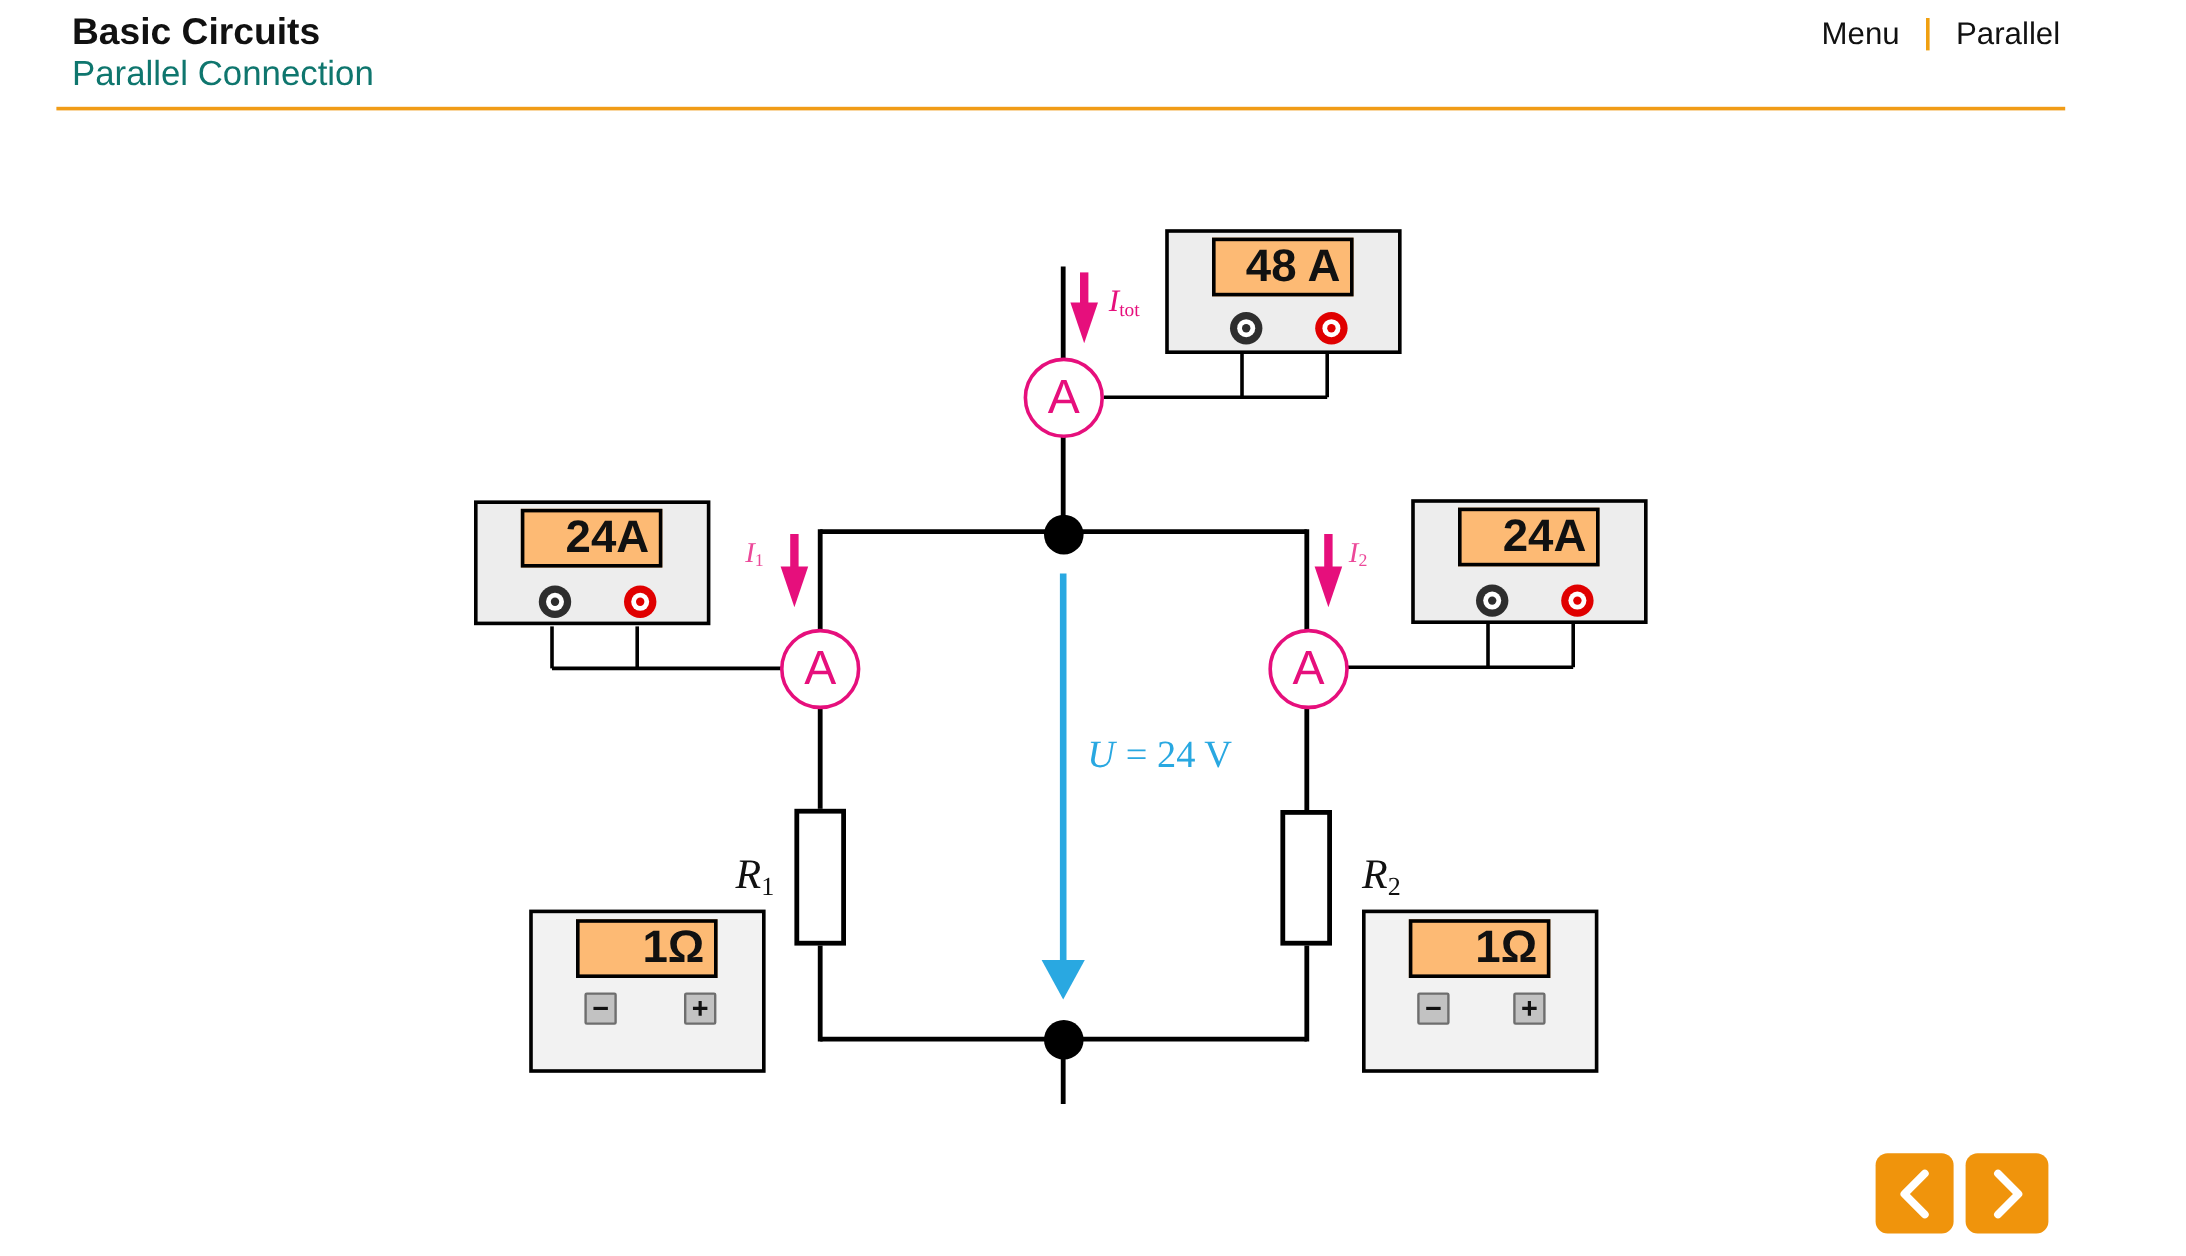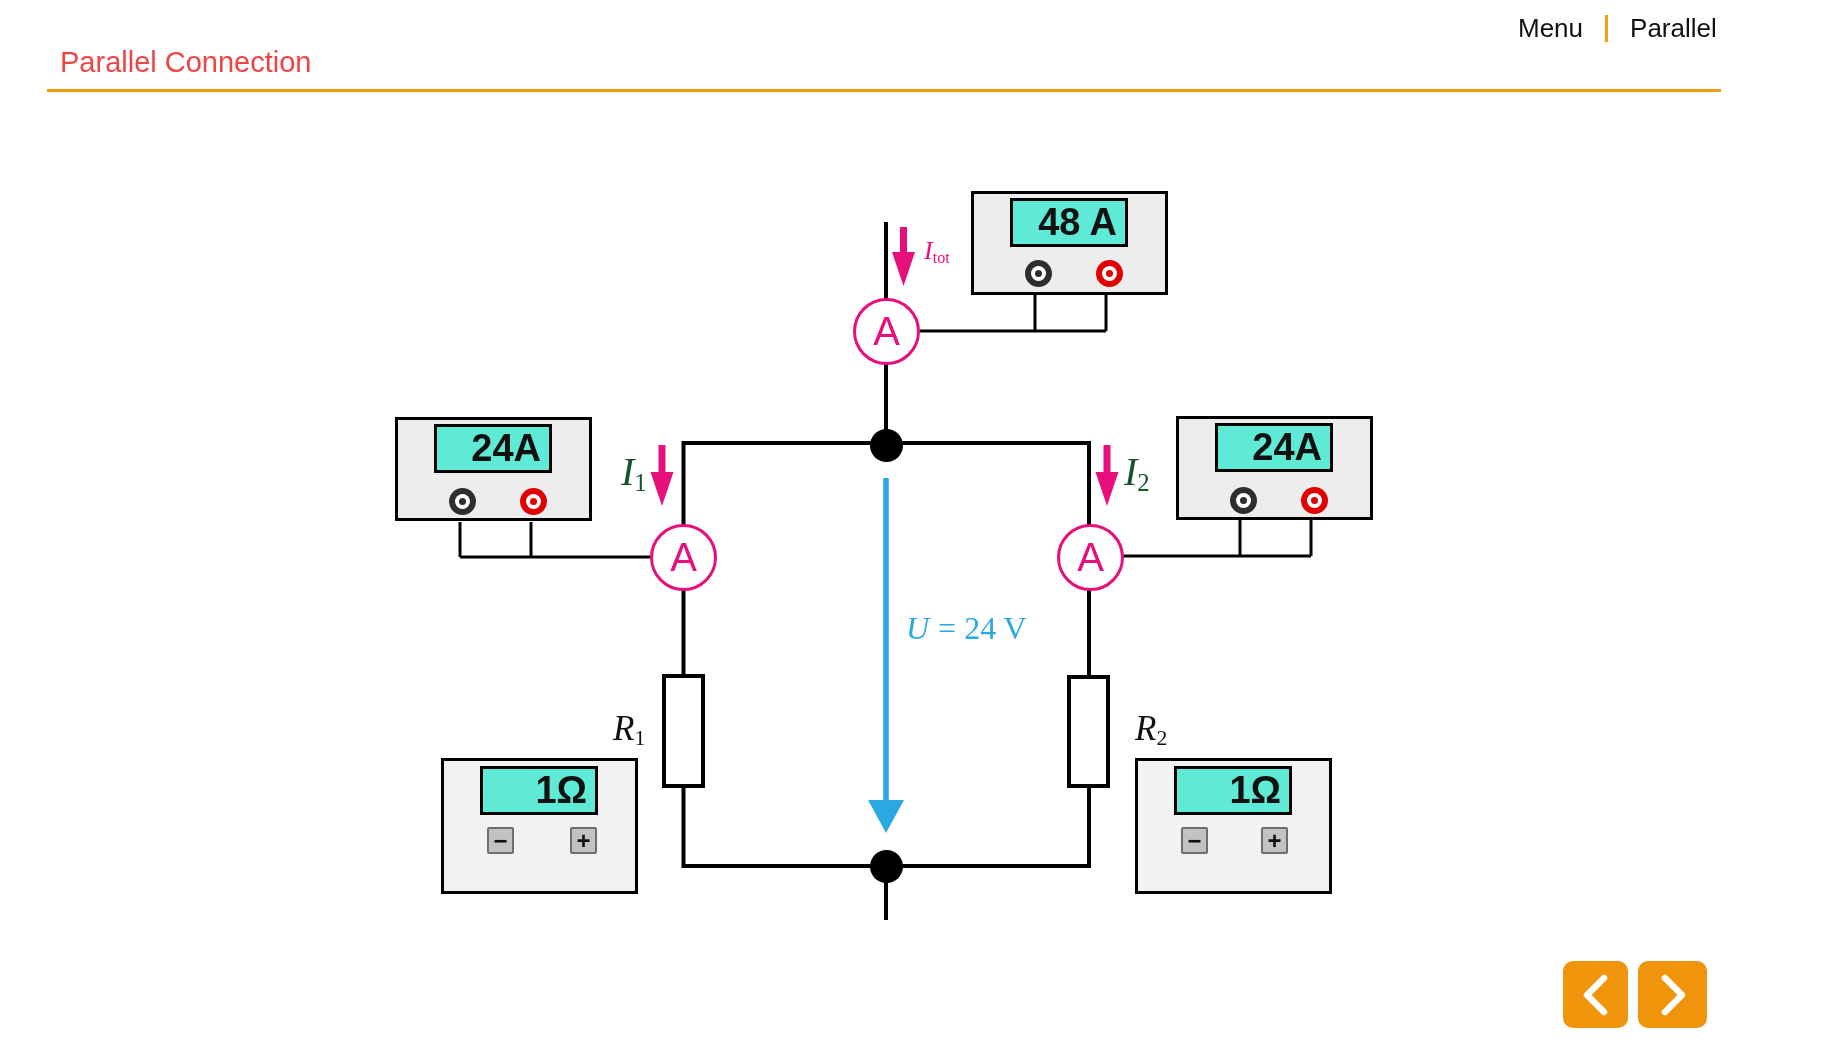--- a/index.html
+++ b/index.html
@@ -1,72 +1,73 @@
 <!DOCTYPE html>
 <html><head>
 <meta charset="utf-8">
 <style>
   html,body{margin:0;padding:0;background:#ffffff;}
   body{font-family:"Liberation Sans", sans-serif; -webkit-font-smoothing:antialiased;}
   .stage{position:relative;width:1822px;height:1047px;background:#fff;overflow:hidden;}
 
   
   .page-title{position:absolute;left:60px;top:8px;font-size:31px;font-weight:bold;color:#111;line-height:1.2;}
-  .page-subtitle{position:absolute;left:60px;top:45px;font-size:29px;font-weight:400;color:#ef4444;line-height:1.2;}
+  .page-subtitle{position:absolute;left:60px;top:45px;font-size:29px;font-weight:400;color:#0f766e;line-height:1.2;}
   .header-rule{position:absolute;left:47px;top:89px;width:1674px;height:3px;background:#F19C17;}
   .top-menu{position:absolute;top:13px;left:1518px;display:flex;align-items:center;}
   .menu-link{font-size:26px;color:#111;cursor:pointer;line-height:1.2;}
   .menu-divider{width:3px;height:27px;background:#F0A010;margin:0 22px;}
 
   
   .circuit-svg{position:absolute;left:0;top:0;width:1822px;height:1047px;}
 
   .ammeter-circle{position:absolute;width:67px;height:67px;border:3.5px solid #E60F7C;border-radius:50%;
     background:#fff;box-sizing:border-box;display:flex;align-items:center;justify-content:center;}
   .ammeter-circle span{color:#E60F7C;font-size:40px;line-height:1;transform:translateY(-1px);}
 
   .resistor{position:absolute;background:#fff;border:4px solid #000;box-sizing:border-box;}
 
   
   .device-box{position:absolute;width:197px;height:104px;background:#ededed;border:3px solid #000;box-sizing:border-box;}
   .device-box.control{height:136px;background:#f2f2f2;}
-  .device-display{position:absolute;left:36px;top:4px;width:118px;height:49px;background:#5eead4;border:3px solid #000;
+  .device-display{position:absolute;left:36px;top:4px;width:118px;height:49px;background:#fdba74;border:3px solid #000;
     box-sizing:border-box;display:flex;align-items:center;justify-content:flex-end;padding-right:8px;
     font-size:38px;font-weight:bold;color:#111;letter-spacing:0;}
   .terminal{position:absolute;width:27px;height:27px;border-radius:50%;}
   .terminal::before{content:"";position:absolute;inset:6px;border-radius:50%;background:#fff;}
   .terminal::after{content:"";position:absolute;inset:10px;border-radius:50%;background:inherit;}
   .terminal.black{background:#2e2e2e;}
   .terminal.red{background:#e00000;}
 
   .step-btn{position:absolute;width:27px;height:27px;background:#c2c2c2;border:2px solid #6e6e6e;border-radius:2px;
     box-sizing:border-box;display:flex;align-items:center;justify-content:center;font-size:24px;font-weight:bold;
     color:#111;line-height:1;cursor:pointer;padding:0;}
 
   
   .lbl{position:absolute;color:#111;white-space:nowrap;font-family:Liberation Serif, serif;}
   .lbl i{font-style:italic;}
   .lbl sub{font-size:0.62em;vertical-align:-0.25em;}
   .r-label{font-size:35px;}
-  .cur-label{font-size:40px;color:#14532d;}
+  .cur-label{font-size:24px;color:#ec4899;}
   .cur-label-small{font-size:26px;color:#E60F7C;}
   .u-label{font-size:32px;color:#29A8E1;}
   .u-label .rest{margin-left:9px;}
 
   
   .nav-btn{position:absolute;top:961px;height:67px;background:#F0940C;border:none;border-radius:10px;
     display:flex;align-items:center;justify-content:center;cursor:pointer;padding:0;}
   .nav-btn.back{left:1563px;width:65px;}
   .nav-btn.next{left:1638px;width:69px;}
 </style>
 </head>
 <body>
 
 <div class="stage">
 
+  <div class="page-title">Basic Circuits</div>
   <div class="page-subtitle">Parallel Connection</div>
   <div class="header-rule"></div>
   <div class="top-menu">
     <span class="menu-link">Menu</span>
     <span class="menu-divider"></span>
     <span class="menu-link">Parallel</span>
   </div>
 
   <svg class="circuit-svg" viewBox="0 0 1822 1047">
     <g stroke="#000" stroke-width="4" fill="none">

